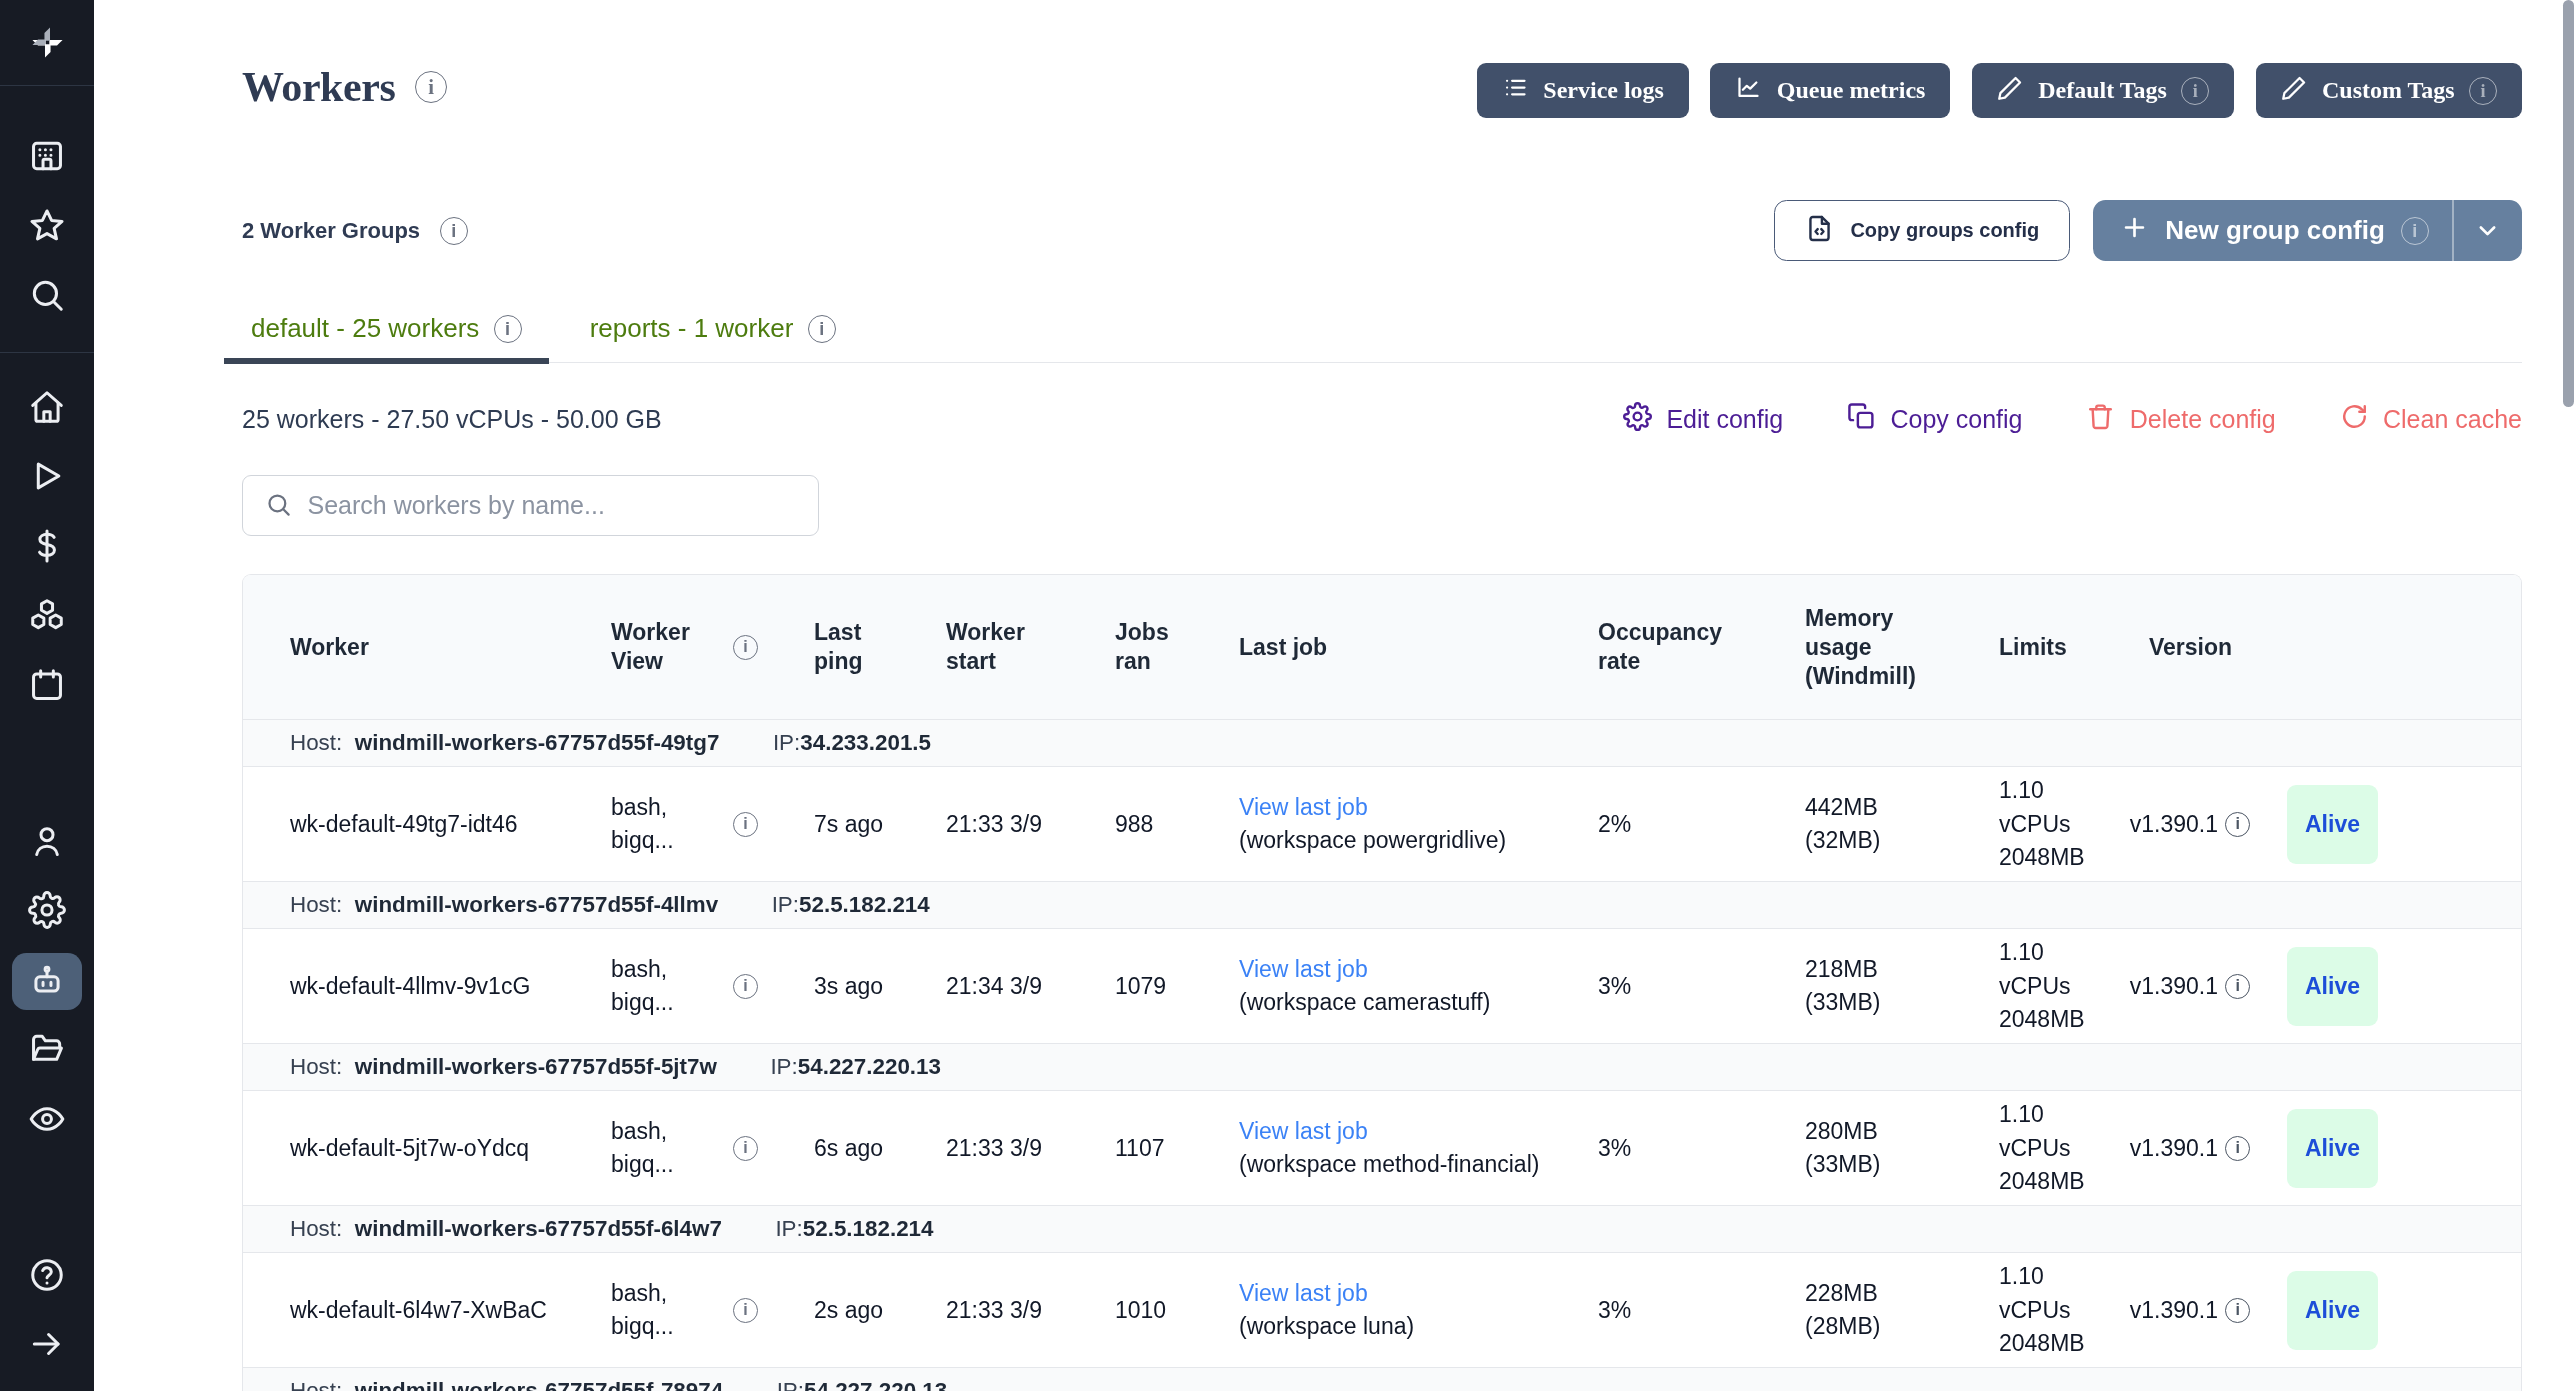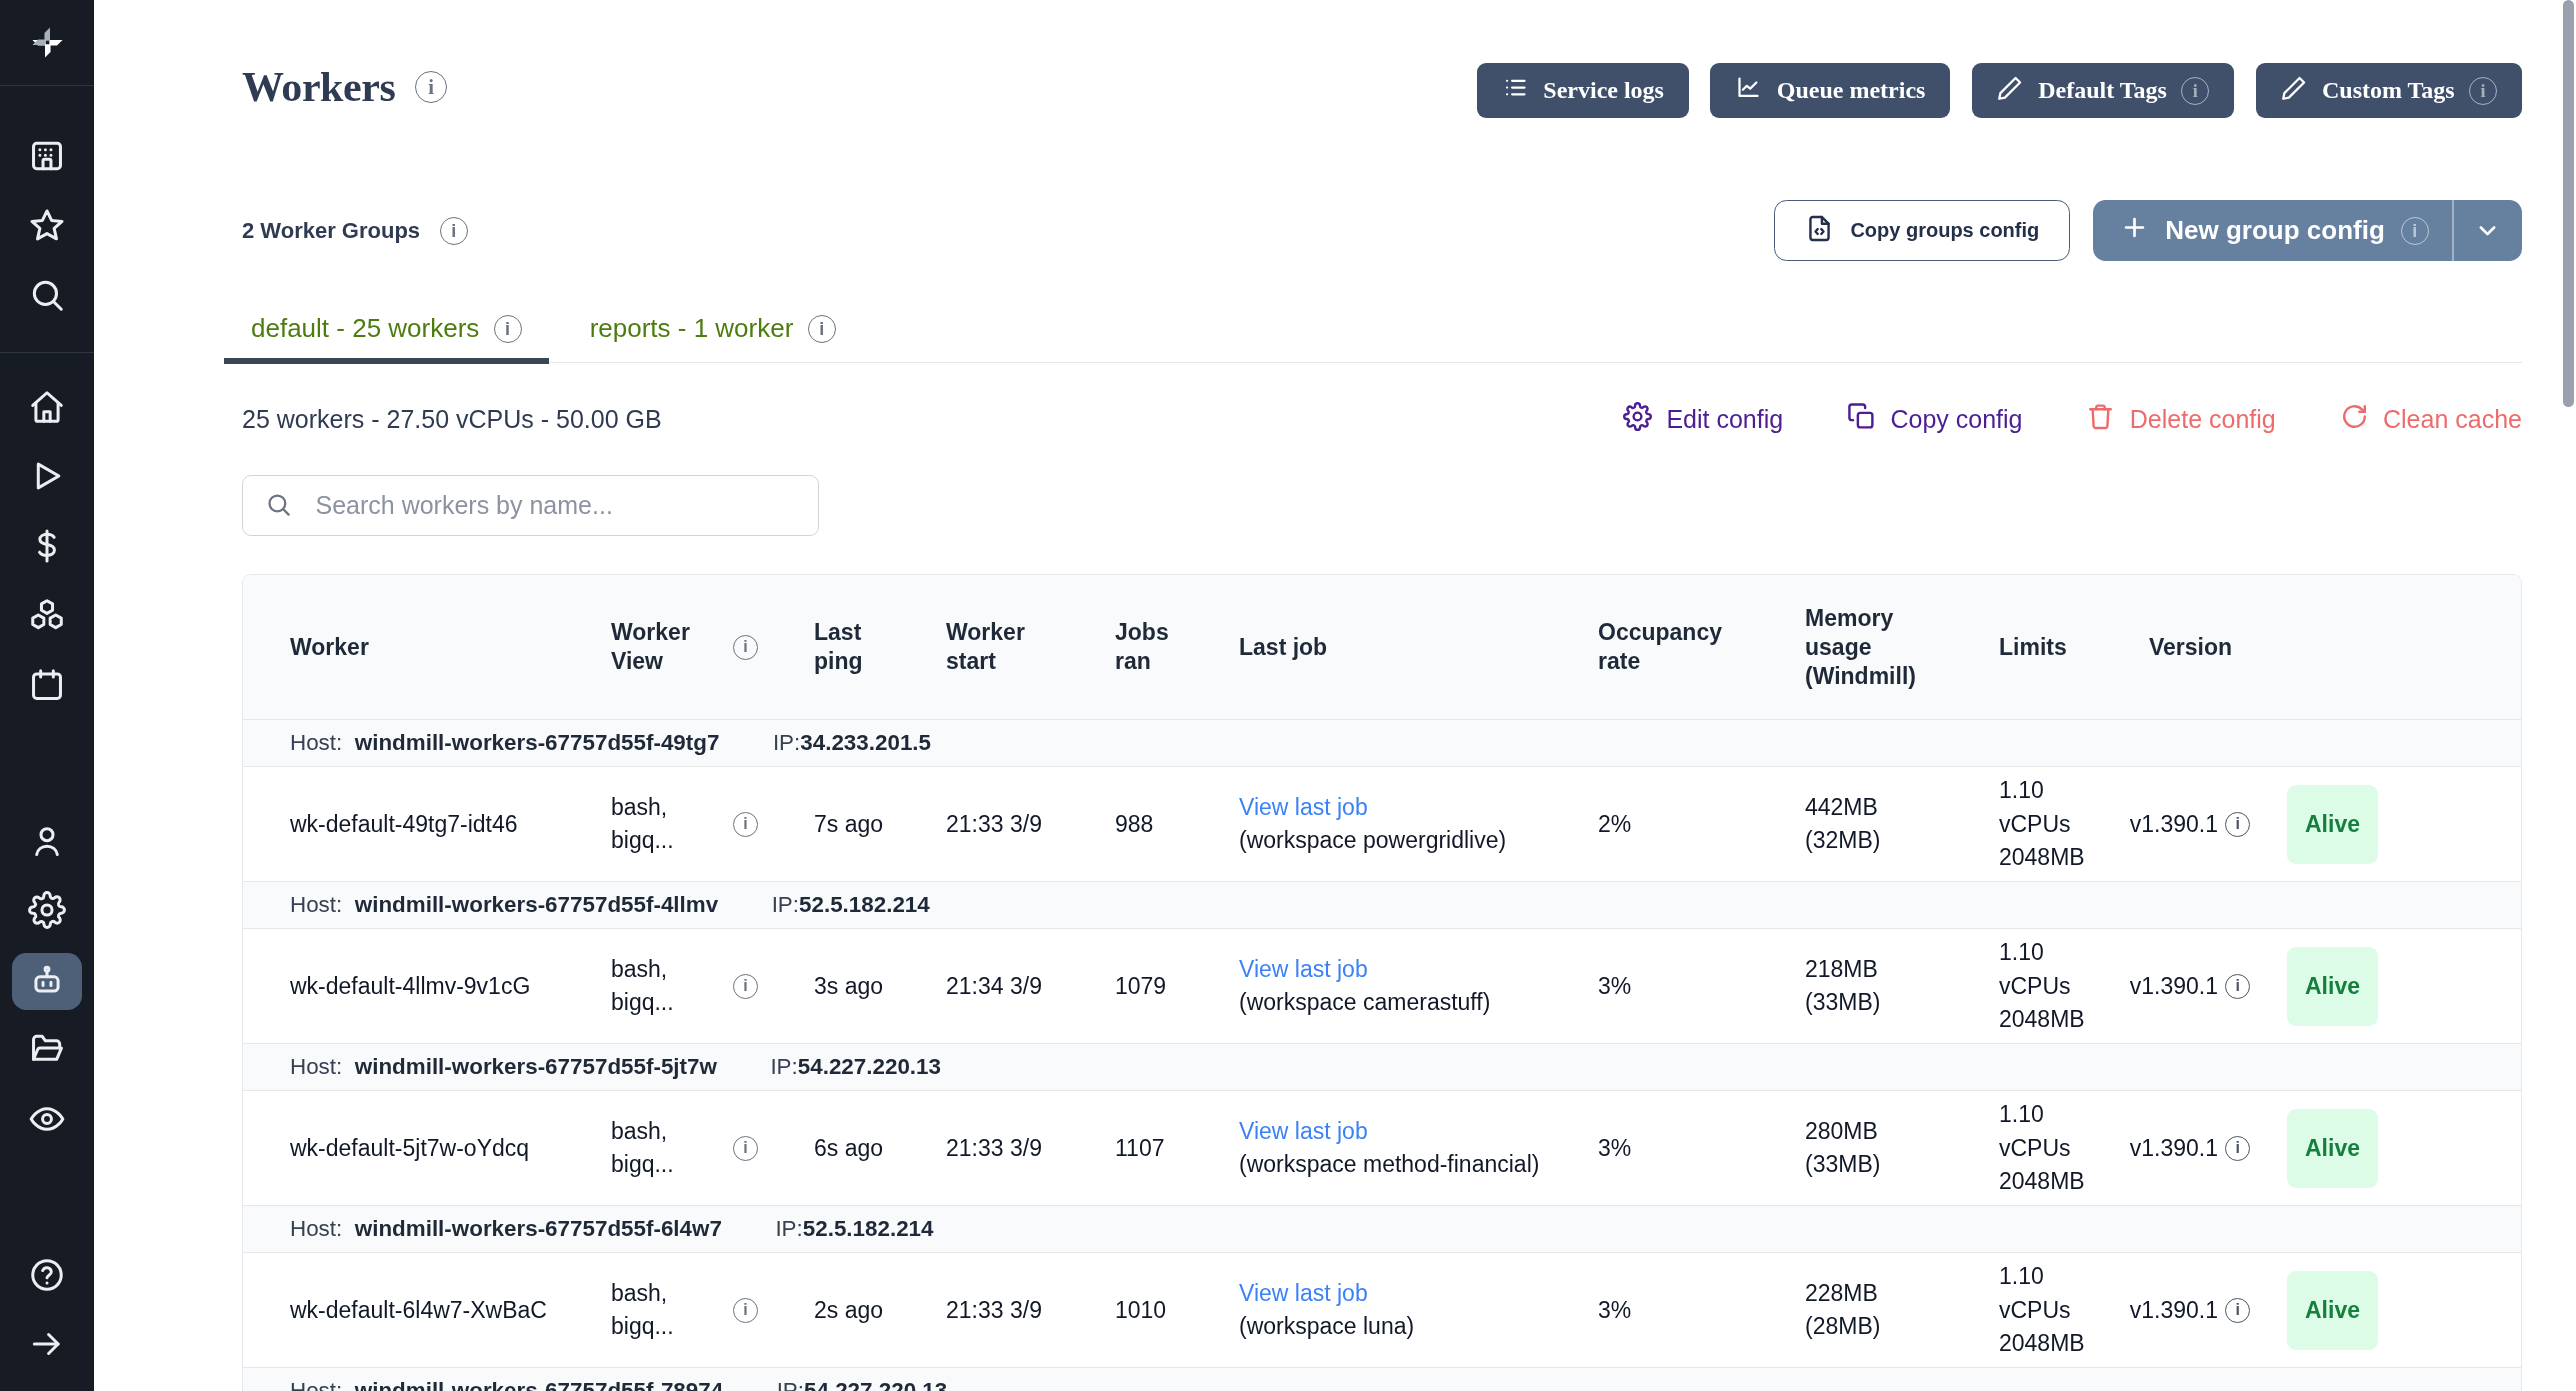--- a/index.html
+++ b/index.html
@@ -70,21 +70,21 @@
   .config-bar { display:flex; align-items:center; justify-content:space-between; margin-top:39px; }
   .config-summary { font-size:25px; color:#2e3b52; }
   .config-actions { display:flex; gap:64px; }
   .cfg-action { display:flex; align-items:center; gap:14.3px; font-size:25px; font-weight:400;
     color:#4c1d95; background:none; border:none; font-family:inherit; cursor:pointer; }
   .cfg-action svg { width:29px; height:29px; stroke:currentColor; fill:none; stroke-width:2;
     stroke-linecap:round; stroke-linejoin:round; }
   .cfg-action.danger { color:#ee6b6b; }
 
   .search-wrap { margin-top:38px; width:577px; height:61px; border:1.8px solid #d1d5db;
-    border-radius:9px; display:flex; align-items:center; padding:0 21.5px; gap:24px; background:#fff; }
+    border-radius:9px; display:flex; align-items:center; padding:0 21.5px; gap:16px; background:#fff; }
   .search-wrap svg { width:27px; height:27px; stroke:#6b7280; fill:none; stroke-width:2;
     stroke-linecap:round; stroke-linejoin:round; flex-shrink:0; }
   .search-wrap input { border:none; outline:none; font-size:25px; font-family:inherit; flex:1;
     color:#374151; background:transparent; }
   .search-wrap input::placeholder { color:#8b93a1; }
 
   
   .table { margin-top:38px; border:1.8px solid #e5e7eb; border-bottom:none;
     border-radius:9px 9px 0 0; height:824px; overflow:hidden; background:#fff; }
   .tgrid { display:grid;
@@ -97,21 +97,21 @@
     display:flex; align-items:center; padding-left:47px; font-size:22.4px; color:#374151; gap:12.5px; }
   .host-row b { color:#1f2937; }
   .host-ip { margin-left:41px; }
   .worker-row { border-bottom:0.9px solid #e5e7eb; background:#fff; }
   .td { font-size:23px; color:#111827; padding:0 9px 0 47px; display:flex; flex-direction:column;
     justify-content:center; min-height:114px; line-height:1.45; }
   .td-inline { flex-direction:row; align-items:center; gap:10.7px; }
   .job-link { color:#3b82f6; text-decoration:none; cursor:pointer; }
   .version-cell { flex-direction:row; align-items:center; gap:7.2px; }
   .version-cell .info-icon { width:25px; height:25px; font-size:16px; color:#4b5563; }
-  .badge-alive { align-self:flex-start; background:#dcfce7; color:#15803d; font-size:23px;
+  .badge-alive { align-self:flex-start; background:#dcfce7; color:#1d4ed8; font-size:23px;
     font-weight:700; padding:23px 18px; border-radius:9px; }
   .tags-cell .info-icon { width:25px; height:25px; font-size:16px; color:#6b7280; }
 
   .scrollbar-thumb { position:absolute; right:1.8px; top:0; width:11.6px; height:407px;
     background:#9aa1ad; border-radius:6.3px; }
 </style>
 </head>
 <body>
 
 <div class="app">

